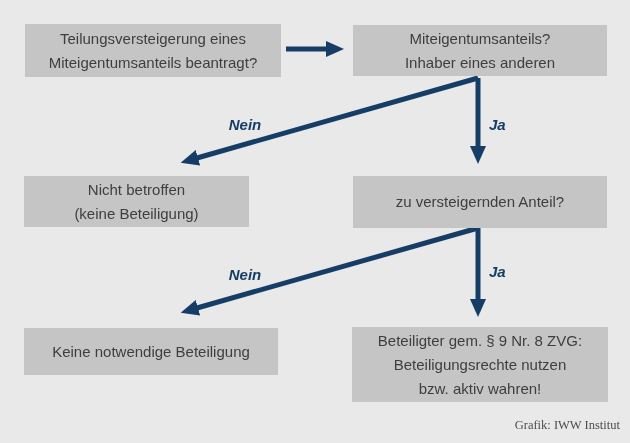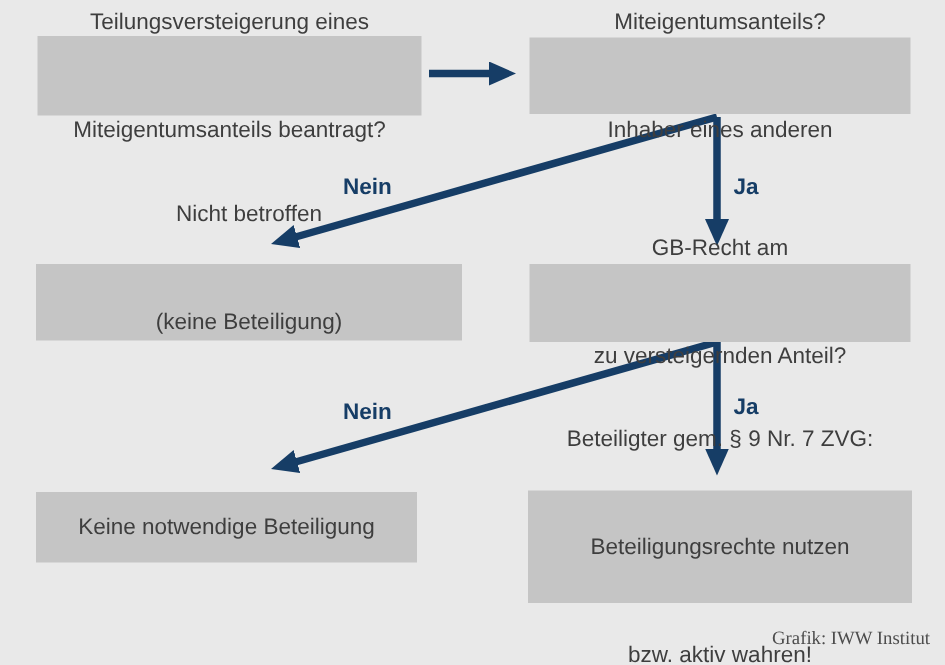--- a/index.html
+++ b/index.html
@@ -33,35 +33,35 @@
     position: absolute;
     background: var(--box-fill);
     color: var(--box-text);
     display: flex;
     flex-direction: column;
     align-items: center;
     justify-content: center;
     text-align: center;
     font-size: 15px;
     line-height: 24px;
-    gap: 48px;
   }
   .node .ln { display: block; white-space: nowrap; }
   .b1 { left: 25px;  top: 24px;  width: 256px; height: 53px; }
   .b2 { left: 353px; top: 25px;  width: 254px; height: 51px; }
-  .b3 { left: 24px;  top: 176px; width: 284px; height: 51px; justify-content: flex-end; }
+  .b3 { left: 24px;  top: 176px; width: 225px; height: 51px; }
   .b4 { left: 353px; top: 176px; width: 254px; height: 52px; }
   .b5 { left: 24px;  top: 328px; width: 254px; height: 47px; justify-content: center; }
   .b6 { left: 352px; top: 327px; width: 256px; height: 75px; }
   .edge-label {
     position: absolute;
     color: var(--arrow-color);
     font-weight: bold;
     font-size: 15px;
     line-height: 16px;
+    font-style: italic;
   }
   .nein1 { left: 215px; top: 117px; width: 60px; text-align: center; }
   .ja1   { left: 489px; top: 117px; }
   .nein2 { left: 215px; top: 267px; width: 60px; text-align: center; }
   .ja2   { left: 489px; top: 264px; }
   .credit {
     position: absolute;
     right: 10px;
     top: 418px;
     color: var(--credit-text);
@@ -96,30 +96,29 @@
     <span class="ln">Miteigentumsanteils?</span>
     <span class="ln">Inhaber eines anderen</span>
   </div>
 
   <div class="node b3">
     <span class="ln">Nicht betroffen</span>
     <span class="ln">(keine Beteiligung)</span>
   </div>
 
   <div class="node b4">
-    <span class="ln">GB-Recht am</span>
     <span class="ln">zu versteigernden Anteil?</span>
   </div>
 
   <div class="node b5">
     <span class="ln">Keine notwendige Beteiligung</span>
   </div>
 
   <div class="node b6">
-    <span class="ln">Beteiligter gem. § 9 Nr. 7 ZVG:</span>
+    <span class="ln">Beteiligter gem. § 9 Nr. 8 ZVG:</span>
     <span class="ln">Beteiligungsrechte nutzen</span>
     <span class="ln">bzw. aktiv wahren!</span>
   </div>
 
   <div class="edge-label nein1">Nein</div>
   <div class="edge-label ja1">Ja</div>
   <div class="edge-label nein2">Nein</div>
   <div class="edge-label ja2">Ja</div>
 
   <div class="credit">Grafik: IWW Institut</div>

